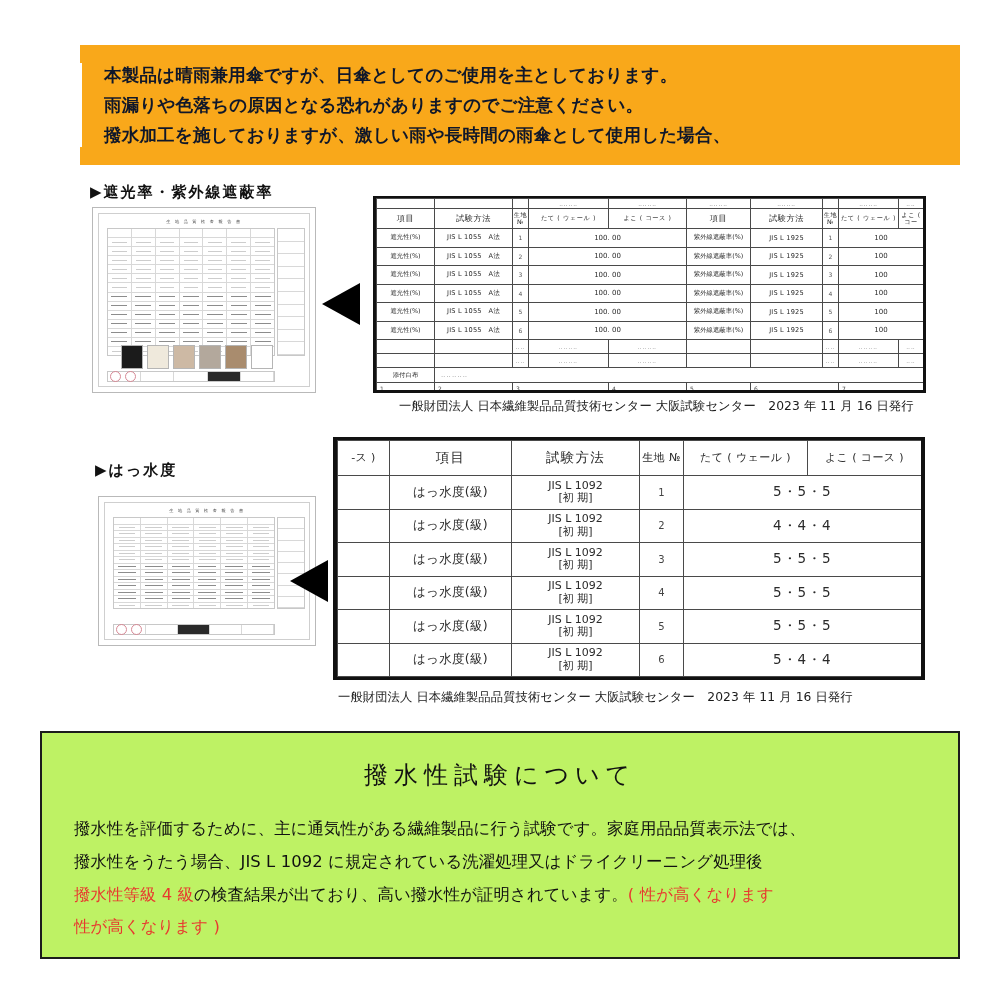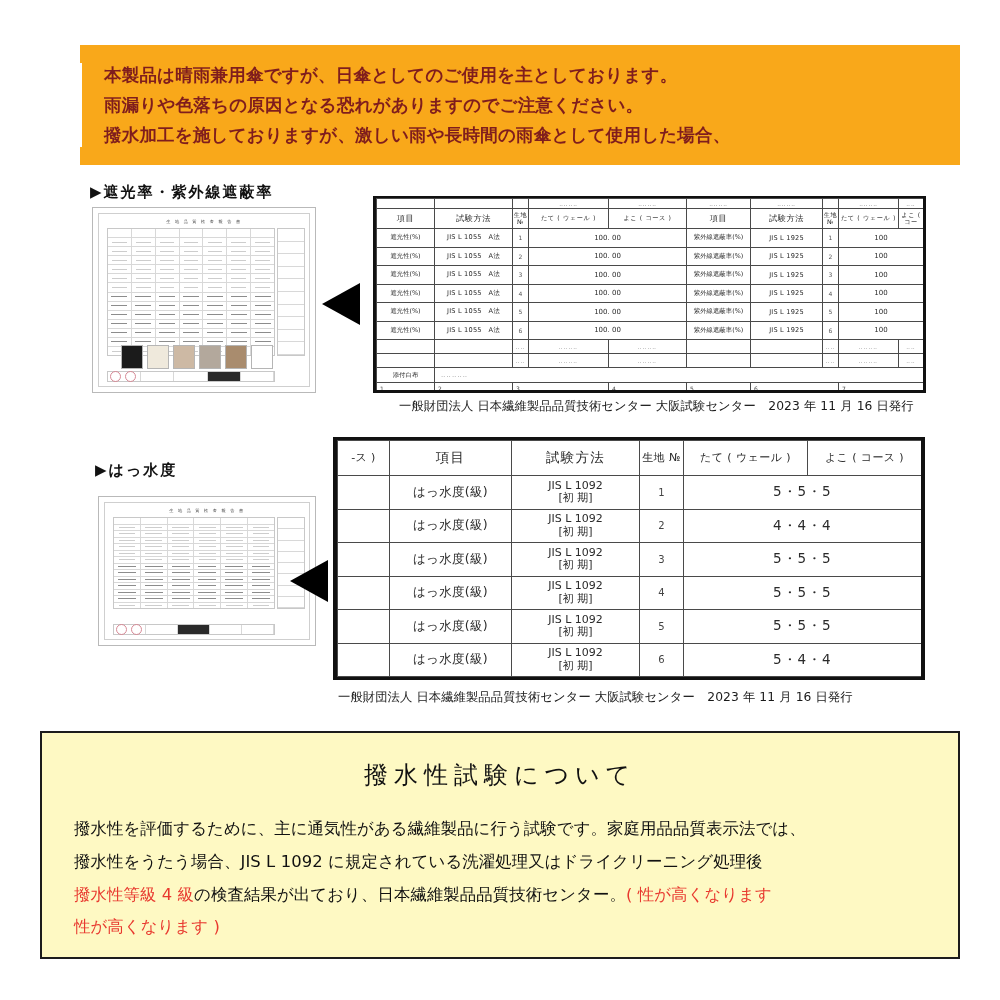--- a/index.html
+++ b/index.html
@@ -52,21 +52,21 @@
     font-family: "Liberation Sans", sans-serif;
   }
   .attention-divider {
     width: 2px;
     height: 84px;
     background: #ffffff;
     flex: 0 0 2px;
     margin-right: 22px;
   }
   .attention-text {
-    color: #7f1d1d;
+    color: #0f172a;
     font-weight: bold;
     font-size: 17.5px;
     line-height: 1.72;
     letter-spacing: 0.2px;
     font-family: "DejaVu Sans", sans-serif;
   }
   .attention-text div { white-space: nowrap; }
 
   
   .sec-label {
@@ -293,21 +293,21 @@
 
   
   .note-box {
     position: absolute;
     left: 40px;
     top: 731px;
     width: 920px;
     height: 228px;
     border: 2px solid #1c1c1c;
     box-sizing: border-box;
-    background: #fef9c3;
+    background: #bef264;
   }
   .note-title {
     text-align: center;
     font-size: 24px;
     letter-spacing: 6px;
     margin-top: 26px;
     color: #111;
     font-family: "DejaVu Sans", sans-serif;
   }
   .note-body {
@@ -880,16 +880,16 @@
   </table>
 </div>
 
 <div class="table-caption" id="caption-2">一般財団法人 日本繊維製品品質技術センター 大阪試験センター　2023 年 11 月 16 日発行</div>
 
 <div class="note-box">
   <div class="note-title">撥水性試験について</div>
   <div class="note-body">
     <p>撥水性を評価するために、主に通気性がある繊維製品に行う試験です。家庭用品品質表示法では、</p>
     <p>撥水性をうたう場合、JIS L 1092 に規定されている洗濯処理又はドライクリーニング処理後</p>
-    <p><span class="red">撥水性等級 4 級</span><span>の検査結果が出ており、日本繊維製品品質技術センター。</span><span class="red">( 性が高くなります</span></p>
+    <p><span class="red">撥水性等級 4 級</span><span>の検査結果が出ており、高い撥水性が証明されています。</span><span class="red">( 性が高くなります</span></p>
     <p><span class="red">性が高くなります )</span></p>
   </div>
 </div>
 
 </body></html>

